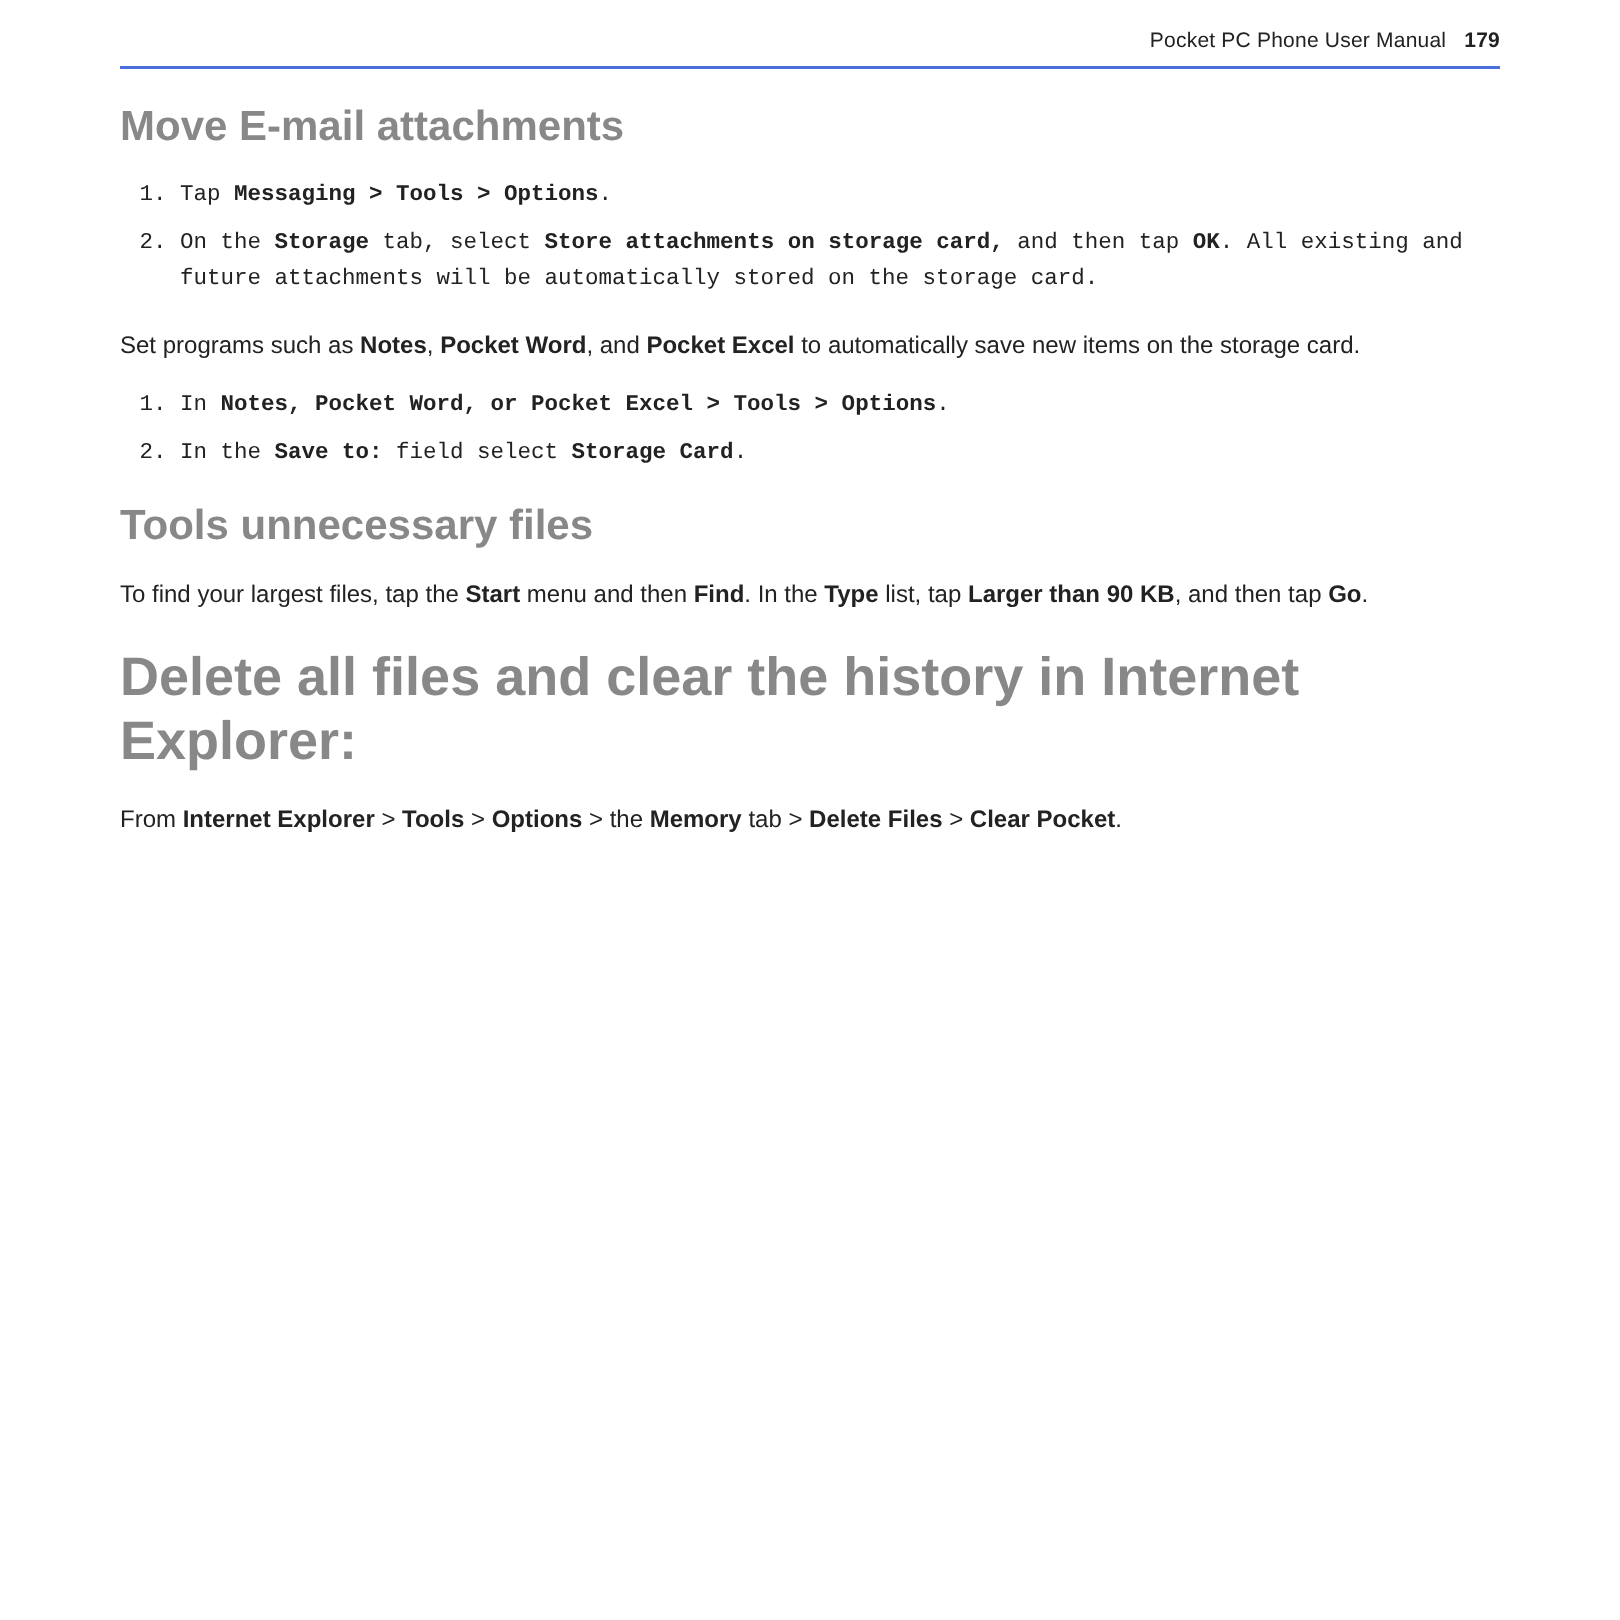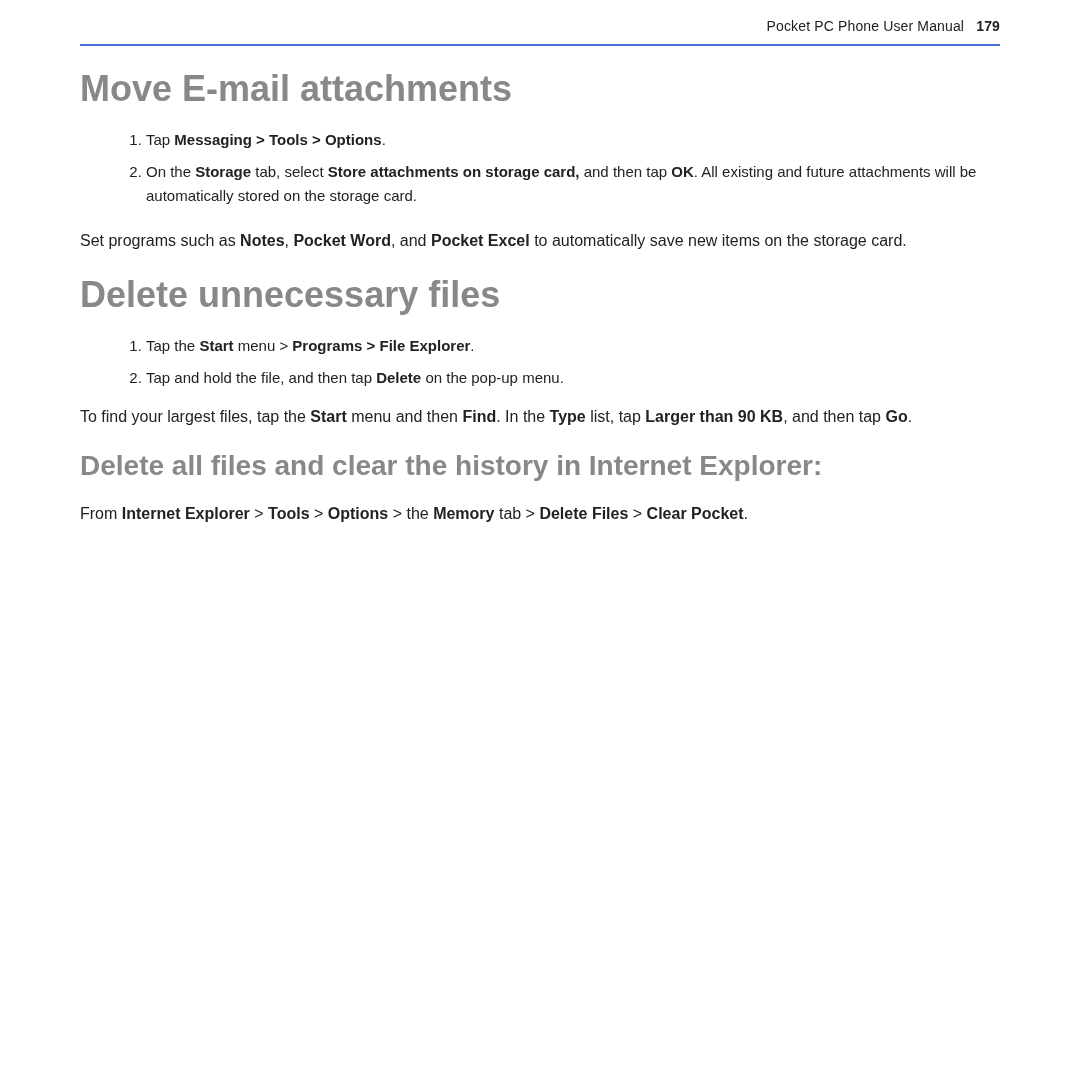--- a/index.html
+++ b/index.html
@@ -36,46 +36,47 @@
 
     .header-title {
       font-size: 14px;
       font-weight: normal;
       color: #222;
       letter-spacing: 0.01em;
       text-align: right;
     }
 
     .section-heading-gray {
-      font-size: 36px;
+      font-size: 28px;
       font-weight: bold;
       color: #888888;
       margin-bottom: 18px;
       margin-top: 8px;
     }
 
     .section-heading-large-gray {
-      font-size: 28px;
+      font-size: 36px;
       font-weight: bold;
       color: #888888;
       margin-bottom: 18px;
       margin-top: 0;
       line-height: 1.2;
     }
 
     .body-text {
       font-size: 16px;
       color: #222;
       line-height: 1.6;
       margin-bottom: 14px;
     }
 
     .ordered-list {
-      margin-left: 66px;
+      margin-left: 40px;
       margin-bottom: 14px;
+      font-family: Liberation Mono, monospace;
     }
 
     .ordered-list li {
       font-size: 15px;
       color: #222;
       line-height: 1.6;
       margin-bottom: 8px;
     }
 
     .section-divider {
@@ -107,32 +108,32 @@
       <li>
         On the <b>Storage</b> tab, select <b>Store attachments on storage card,</b> and then tap <b>OK</b>. All existing and future attachments will be automatically stored on the storage card.
       </li>
     </ol>
   </div>
 
   <div class="section-divider">
     <p class="body-text">
       Set programs such as <b>Notes</b>, <b>Pocket Word</b>, and <b>Pocket Excel</b> to automatically save new items on the storage card.
     </p>
+    <ol class="ordered-list">
+      <li>
+        In <b>Notes, Pocket Word, or Pocket Excel &gt; Tools &gt; Options</b>.
+      </li>
+      <li>
+        In the <b>Save to:</b> field select <b>Storage Card</b>.
+      </li>
+    </ol>
   </div>
 
   <div class="section-divider">
-    <h2 class="section-heading-gray">Delete unnecessary files</h2>
-    <ol class="ordered-list">
-      <li>
-        Tap the <b>Start</b> menu &gt; <b>Programs &gt; File Explorer</b>.
-      </li>
-      <li>
-        Tap and hold the file, and then tap <b>Delete</b> on the pop-up menu.
-      </li>
-    </ol>
+    <h2 class="section-heading-gray">Tools unnecessary files</h2>
     <p class="body-text">
       To find your largest files, tap the <b>Start</b> menu and then <b>Find</b>. In the <b>Type</b> list, tap <b>Larger than 90 KB</b>, and then tap <b>Go</b>.
     </p>
   </div>
 
   <div class="section-divider">
     <h2 class="section-heading-large-gray">Delete all files and clear the history in Internet Explorer:</h2>
     <p class="body-text">
       From <b>Internet Explorer</b> &gt; <b>Tools</b> &gt; <b>Options</b> &gt; the <b>Memory</b> tab &gt; <b>Delete Files</b> &gt; <b>Clear Pocket</b>.
     </p>

